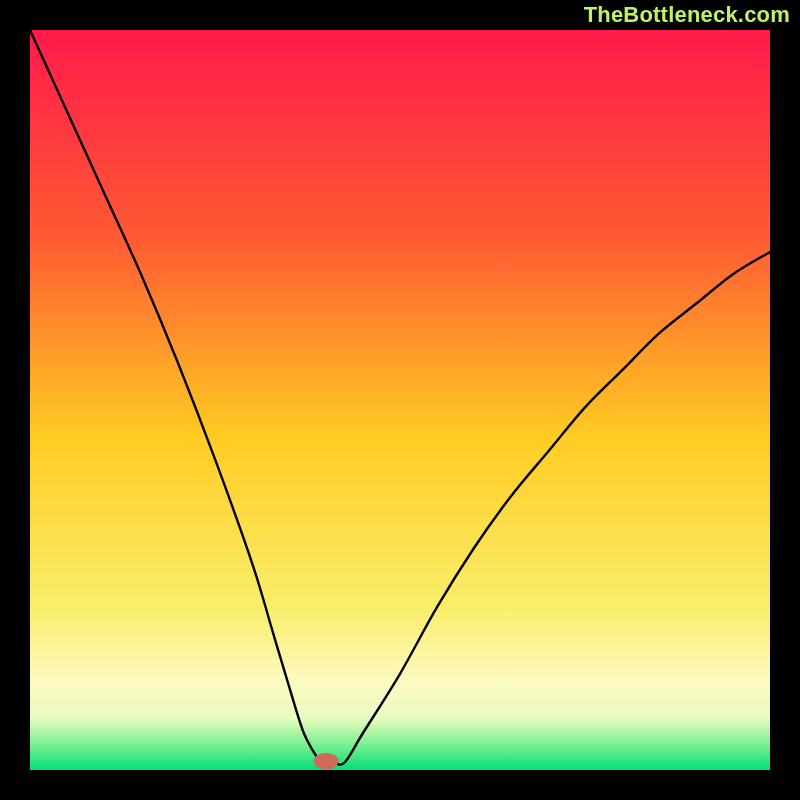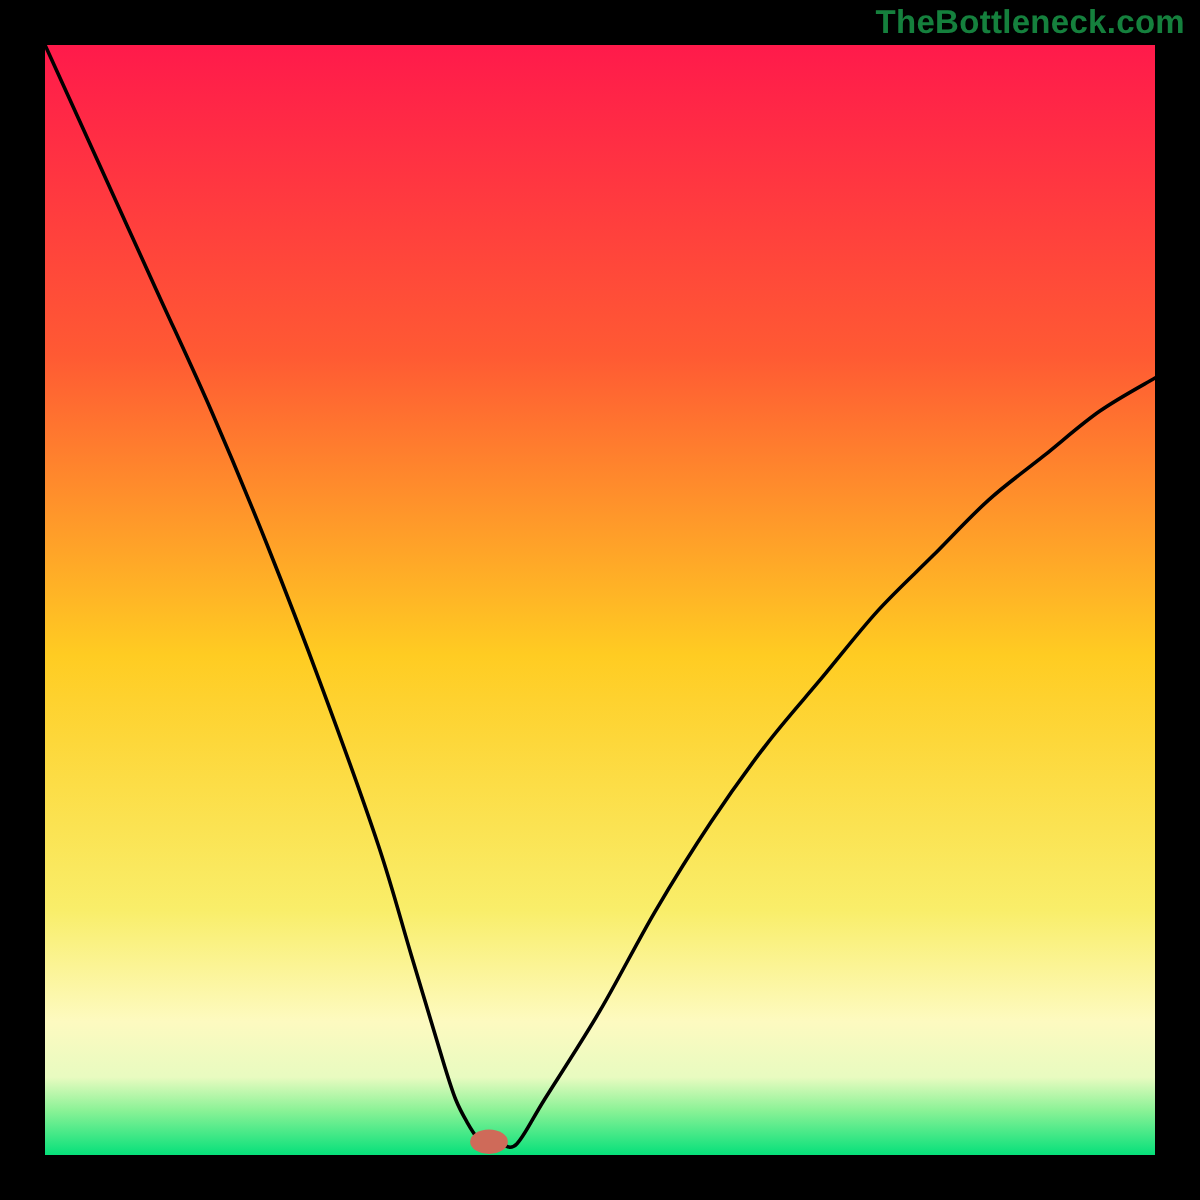--- a/index.html
+++ b/index.html
@@ -10,21 +10,21 @@
     height: 800px;
     background: #000;
   }
   .watermark {
     position: absolute;
     top: 2px;
     right: 10px;
     font-family: Arial, Helvetica, sans-serif;
     font-size: 22px;
     font-weight: 600;
-    color: #15803d;
+    color: #bef264;
     letter-spacing: 0.2px;
   }
   .plot {
     position: absolute;
     left: 30px;
     top: 30px;
     width: 740px;
     height: 740px;
   }
   .plot svg { display: block; }

